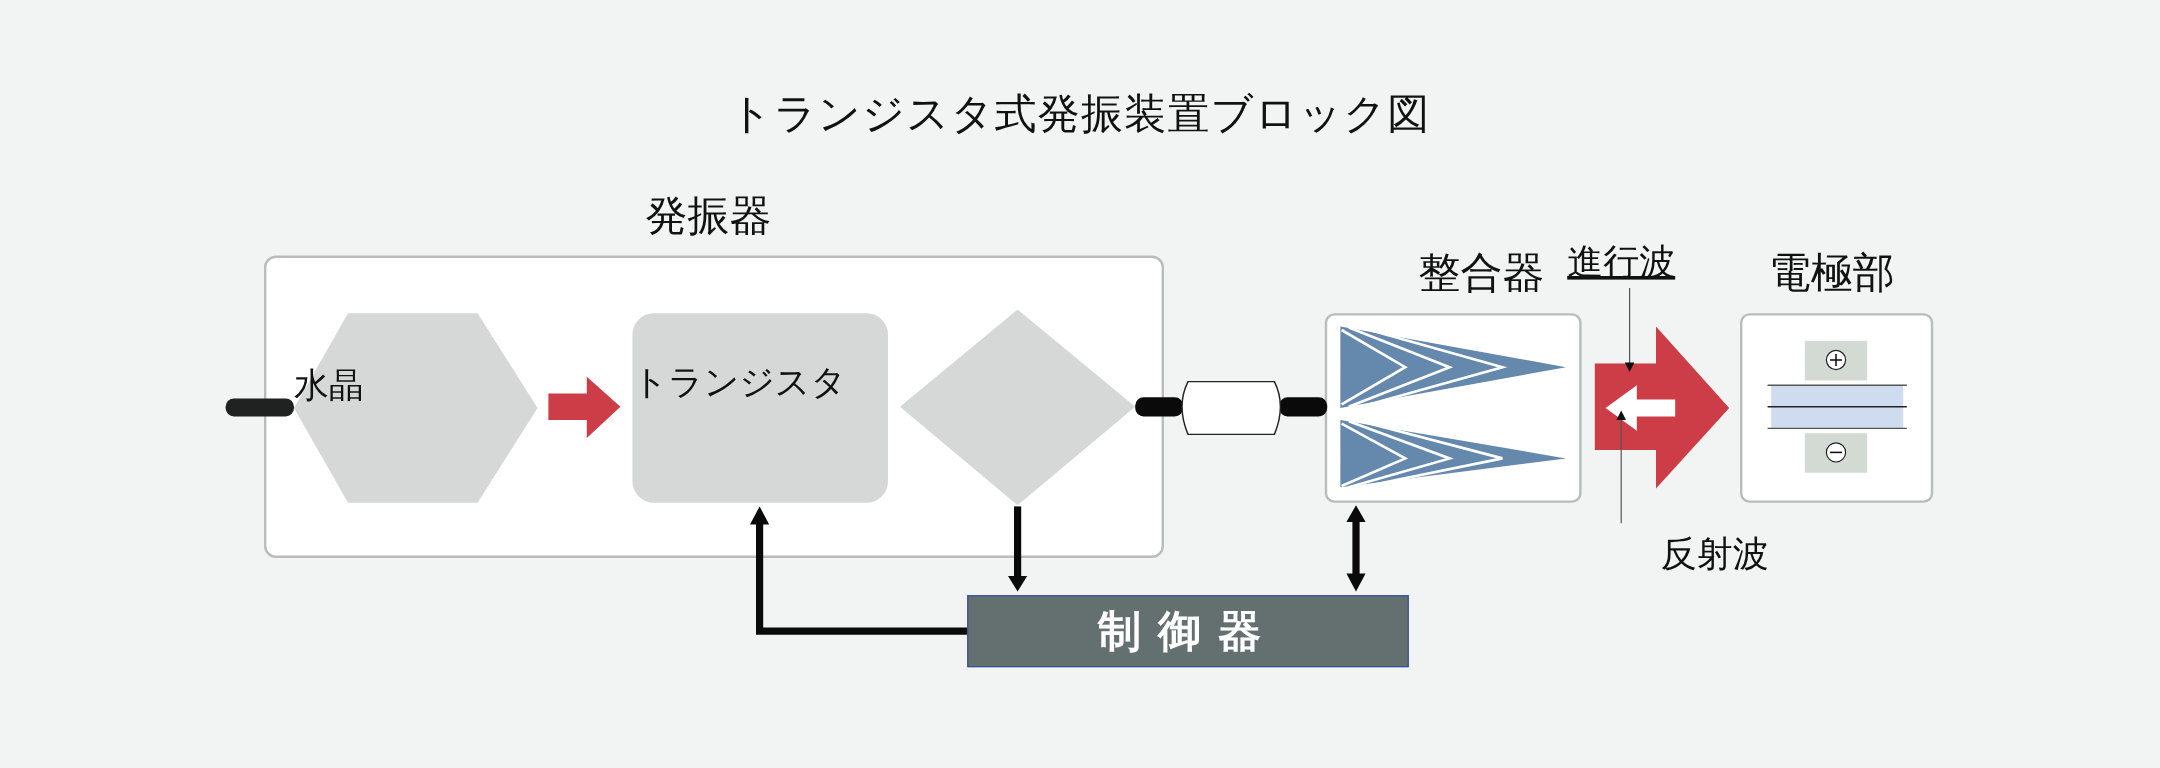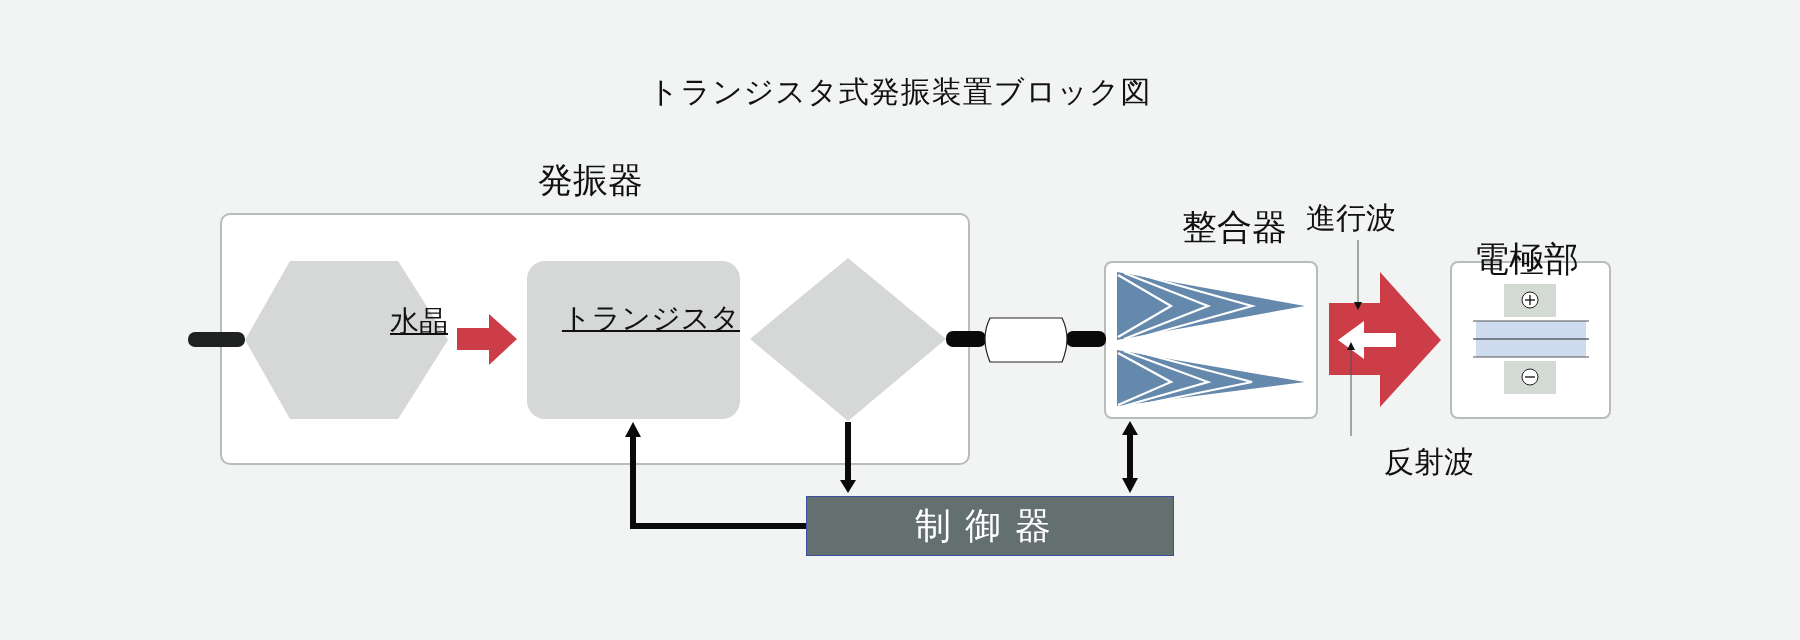--- a/index.html
+++ b/index.html
@@ -4,44 +4,44 @@
 <style>
   html, body { margin: 0; padding: 0; }
   body {
     width: 1800px; height: 640px;
     background: #f2f3f3;
     position: relative; overflow: hidden;
     font-family: "DejaVu Sans", "Liberation Sans", sans-serif;
     color: #111;
   }
   .abs { position: absolute; }
-  .title { left: 0; width: 1800px; top: 72px; text-align: center; font-size: 30px; letter-spacing: 1px; }
+  .title { left: 0; width: 1800px; top: 72px; text-align: center; font-size: 35px; letter-spacing: 1px; }
   .label { font-size: 35px; white-space: nowrap; }
   .small-label { font-size: 30px; white-space: nowrap; }
   .osc-box {
     left: 220px; top: 213px; width: 750px; height: 252px;
     background: #ffffff; border: 2px solid #b9bcbc; border-radius: 10px; box-sizing: border-box;
   }
-  .shape-text { font-size: 29px; text-align: right; line-height: 38px; white-space: nowrap; text-decoration: underline; }
+  .shape-text { font-size: 29px; text-align: left; line-height: 38px; white-space: nowrap; }
   .amp-box {
     left: 527px; top: 261px; width: 213px; height: 158px;
     background: #d5d8d7; border-radius: 18px;
   }
   .matcher-box {
     left: 1104px; top: 261px; width: 214px; height: 158px;
     background: #fff; border: 2px solid #b9bcbc; border-radius: 8px; box-sizing: border-box;
   }
   .electrode-box {
     left: 1450px; top: 261px; width: 161px; height: 158px;
     background: #fff; border: 2px solid #b9bcbc; border-radius: 8px; box-sizing: border-box;
   }
   .controller {
     left: 806px; top: 496px; width: 368px; height: 60px;
     background: #647070; border: 1.5px solid #3a4fa0; box-sizing: border-box;
-    color: #fff; font-size: 36px; font-weight: normal; letter-spacing: 14px;
+    color: #fff; font-size: 36px; font-weight: bold; letter-spacing: 14px;
     display: flex; align-items: center; justify-content: center; text-align: center;
   }
   svg.overlay { position: absolute; left: 0; top: 0; }
 </style>
 </head>
 <body>
 
 <div class="abs title">トランジスタ式発振装置ブロック図</div>
 
 <div class="abs label" style="left:538px; top:157px;">発振器</div>
@@ -118,19 +118,19 @@
 <div class="abs shape-text" style="left:245px; width:203px; top:302px;">
   <div>水晶</div>
 </div>
 <div class="abs shape-text" style="left:527px; width:213px; top:299px;">
   <div>トランジスタ</div>
 </div>
 <div class="abs shape-text" style="left:750px; width:196px; top:300px;">
 </div>
 
 <div class="abs label" style="left:1182px; top:204px;">整合器</div>
-<div class="abs small-label" style="left:1306px; top:198px;">進行波</div>
-<div class="abs label" style="left:1474px; top:204px;margin-top:32px;">電極部</div>
+<div class="abs small-label" style="left:1306px; top:198px;text-decoration:underline;">進行波</div>
+<div class="abs label" style="left:1474px; top:204px;">電極部</div>
 <div class="abs small-label" style="left:1384px; top:442px;">反射波</div>
 
 <div class="abs controller">
   <span>制御器</span>
 </div>
 
 </body></html>

